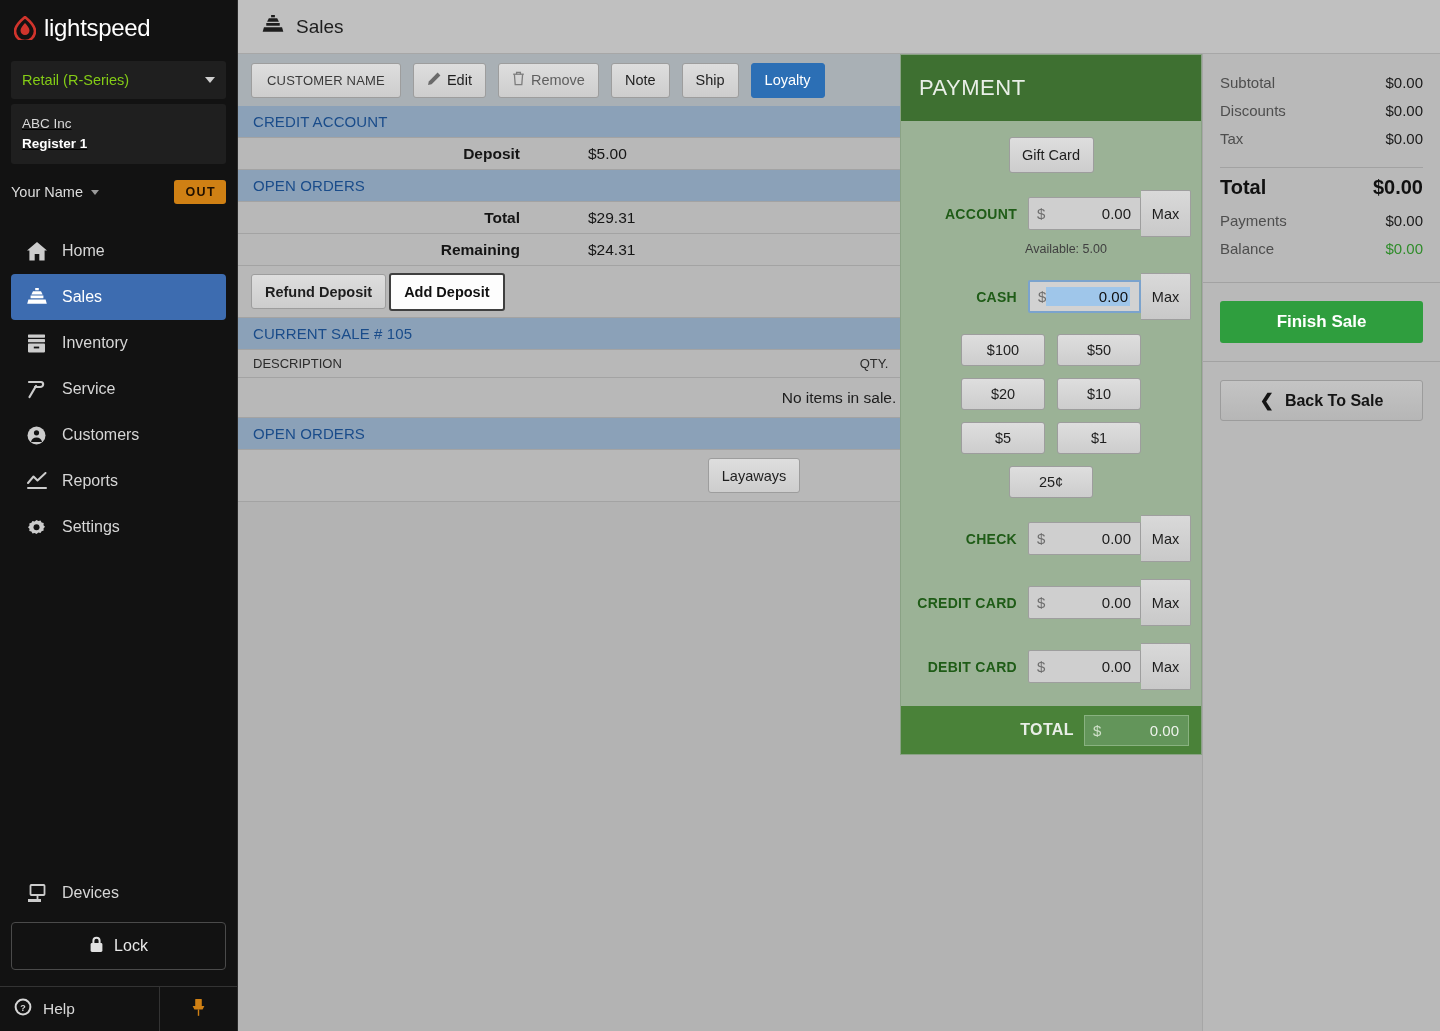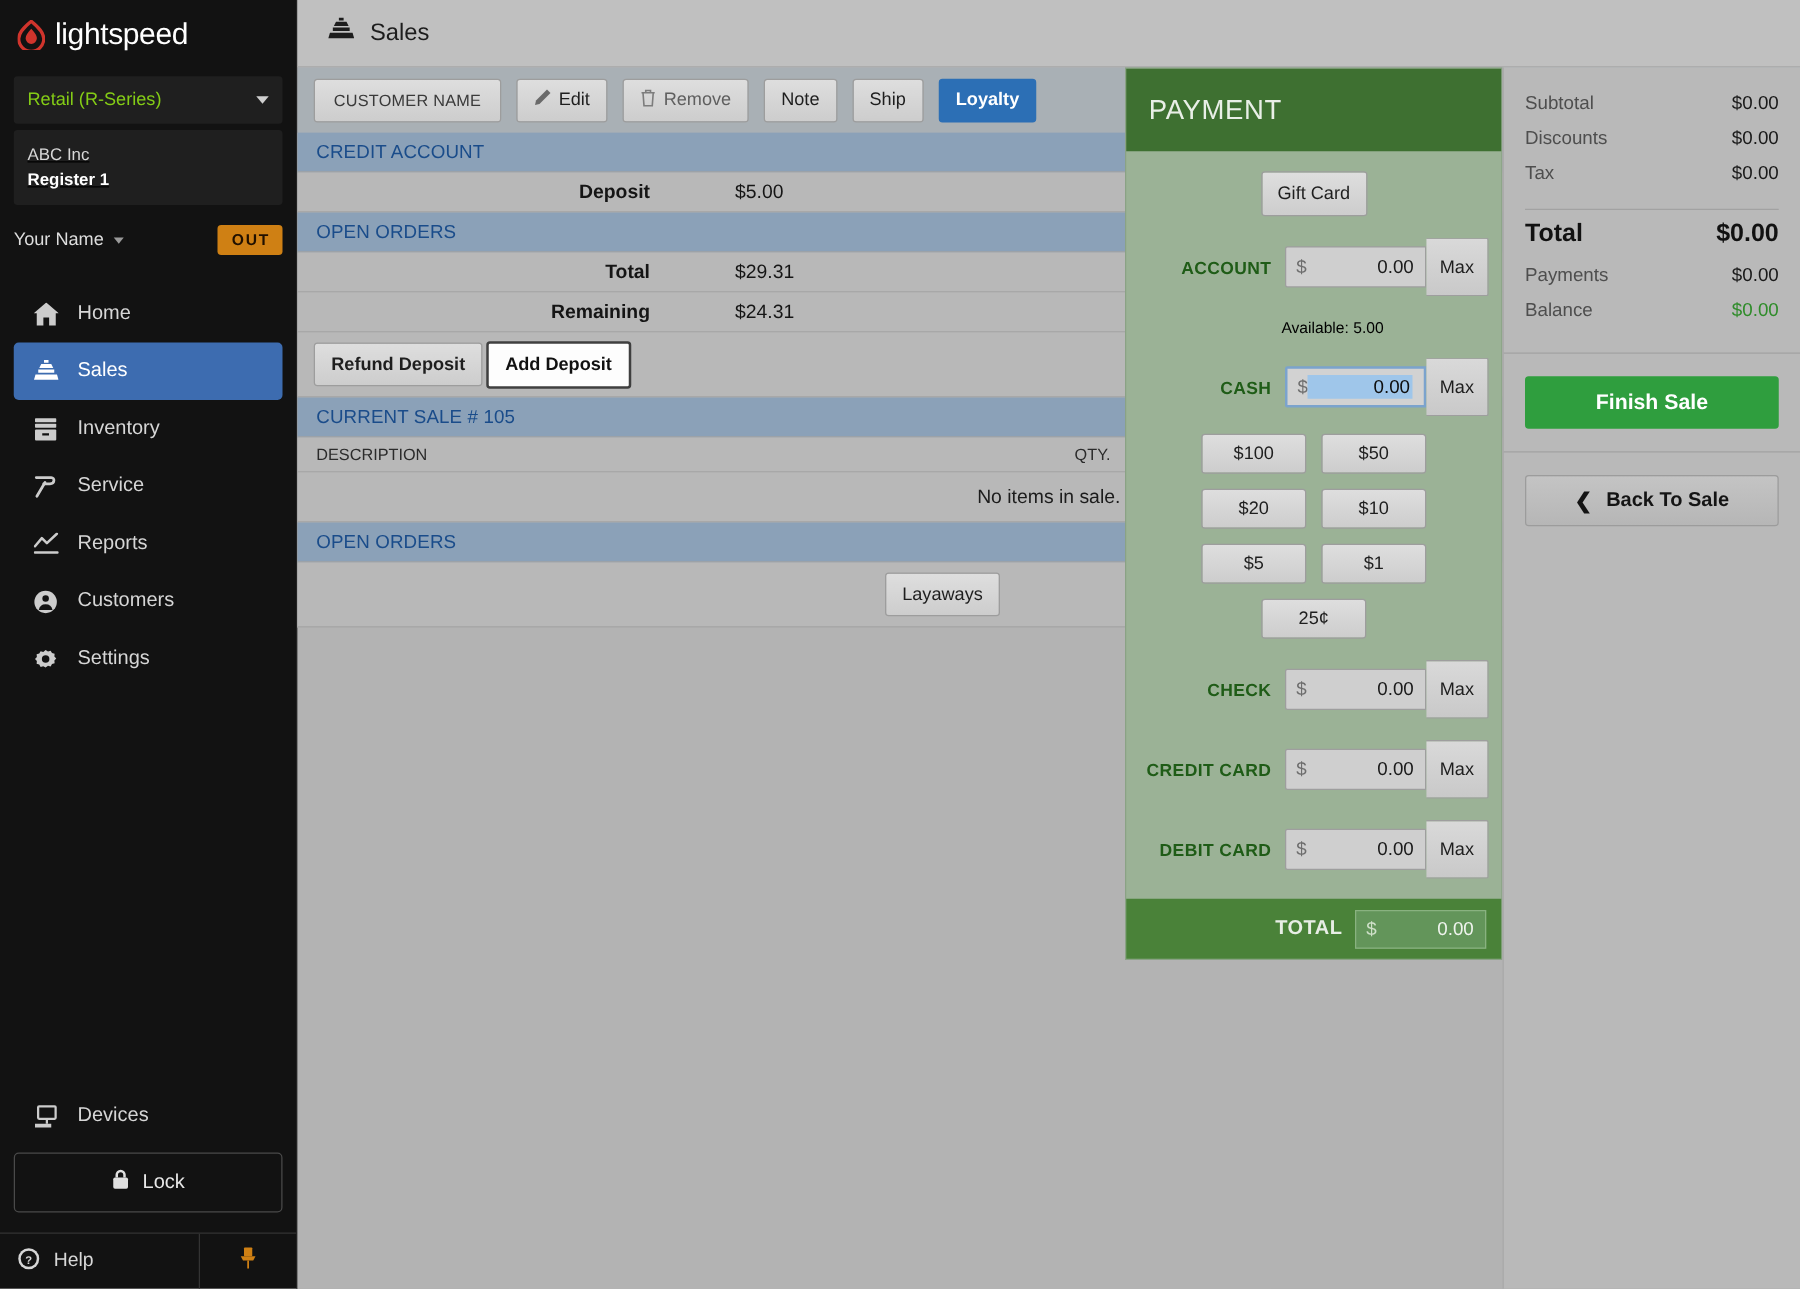--- a/index.html
+++ b/index.html
@@ -110,21 +110,21 @@
     background: linear-gradient(#dedede, #cdcdcd);
     border: 1px solid #9d9d9d; border-radius: 3px;
     font-size: 14.5px; color: #1e1e1e;
     display: flex; align-items: center; justify-content: center; gap: 6px;
     padding: 0 13px; height: 35px; white-space: nowrap;
     font-family: "Liberation Sans", sans-serif;
   }
   .btn.customer { font-size: 13px; letter-spacing: 0.2px; color: #3a3a3a; padding: 0 15px; }
   .btn.muted { color: #5f5f5f; }
   .btn.primary {
-    background: #2c6fb5; border-color: #2c6fb5; color: #ffffff; font-weight: bold;
+    background: #2c6fb5; border-color: #2c6fb5; color: #ffffff;
   }
 
   
   .sale-table { width: 100%; background: #b3b3b3; }
   .srow { display: flex; align-items: center; border-bottom: 1px solid #a3a3a3; }
   .srow.section {
     background: #8ba1b8; height: 32px; padding-left: 15px;
     color: #1a4c8a; font-size: 15px; letter-spacing: 0.1px;
   }
   .srow.data { height: 32px; background: #b8b8b8; }
@@ -177,21 +177,21 @@
   .amt-field.focused { border: 2px solid #7ba3cd; background: #d2d2d2; }
   .amt-field .dollar { color: #6e6e6e; }
   .amt-field .val { flex: 1; text-align: right; }
   .amt-field .val.sel { background: #9fc6ea; color: #0f0f0f; padding: 1px 2px; }
   .max-btn {
     height: 47px; width: 50px; background: linear-gradient(#d9d9d9,#c9c9c9);
     border: 1px solid #9e9e9e; border-left: none; border-radius: 0 2px 2px 0;
     display: flex; align-items: center; justify-content: center;
     font-size: 14.5px; color: #1d1d1d;
   }
-  .available { text-align: center; font-size: 12.5px; color: #000000; margin-top: 18px; padding-left: 30px;}
+  .available { text-align: center; font-size: 12.5px; color: #404040; margin-top: 5px; padding-left: 30px;}
 
   .denoms { margin-top: 14px; display: flex; flex-wrap: wrap; gap: 12px 12px; justify-content: center; padding: 0 6px;}
   .btn.denom { width: 84px; height: 32px; font-size: 14.5px; }
   .denom-last { width: 100%; display: flex; justify-content: center; }
 
   .pay-total {
     background: #4a8239; height: 48px; margin-top: 16px;
     display: flex; align-items: center; justify-content: flex-end; padding-right: 12px;
   }
   .pay-total .tl { color: #e8eee6; font-size: 16px; font-weight: bold; letter-spacing: 0.4px; margin-right: 10px; }
@@ -308,37 +308,37 @@
           <svg width="20" height="19" viewBox="0 0 20 19" fill="none" stroke="#cccccc" stroke-width="2.2">
             <path d="M2 2 H14 C17 2 17 7 13 7 H8" stroke-linecap="round"></path>
             <path d="M9 6 L2.5 17" stroke-linecap="round"></path>
           </svg>
         </span>
         <span>Service</span>
       </div>
 
       <div class="nav-item">
         <span class="nav-ico">
-          <svg width="20" height="18" viewBox="0 0 20 18" fill="none" stroke="#cccccc" stroke-width="2">
-            <path d="M1 11 L6.5 4.5 L10.5 8.5 L18.5 1" stroke-linecap="round" stroke-linejoin="round"></path>
-            <path d="M1 16 H19" stroke-linecap="round"></path>
-          </svg>
-        </span>
-        <span>Reports</span>
-      </div>
-
-      <div class="nav-item">
-        <span class="nav-ico">
           <svg width="19" height="19" viewBox="0 0 19 19">
             <circle cx="9.5" cy="9.5" r="9" fill="#cccccc"></circle>
             <circle cx="9.5" cy="6.8" r="2.6" fill="#121212"></circle>
             <path d="M4 16 a5.6 5.6 0 0 1 11 0 Z" fill="#121212"></path>
           </svg>
         </span>
         <span>Customers</span>
+      </div>
+
+      <div class="nav-item">
+        <span class="nav-ico">
+          <svg width="20" height="18" viewBox="0 0 20 18" fill="none" stroke="#cccccc" stroke-width="2">
+            <path d="M1 11 L6.5 4.5 L10.5 8.5 L18.5 1" stroke-linecap="round" stroke-linejoin="round"></path>
+            <path d="M1 16 H19" stroke-linecap="round"></path>
+          </svg>
+        </span>
+        <span>Reports</span>
       </div>
 
       <div class="nav-item">
         <span class="nav-ico">
           <svg width="19" height="19" viewBox="0 0 19 19" fill="#cccccc">
             <path d="M9.5 0 l1.9 1.1 2.1-.6 1.1 1.9 2.1.6-.2 2.2 1.5 1.6-1.5 1.6.2 2.2-2.1.6-1.1 1.9-2.1-.6L9.5 14 7.6 12.9l-2.1.6L4.4 11.6l-2.1-.6.2-2.2L1 7.2l1.5-1.6-.2-2.2 2.1-.6L5.5.9l2.1.6z" transform="translate(0,2)"></path>
             <circle cx="9.5" cy="9.2" r="3" fill="#121212"></circle>
           </svg>
         </span>
         <span>Settings</span>

